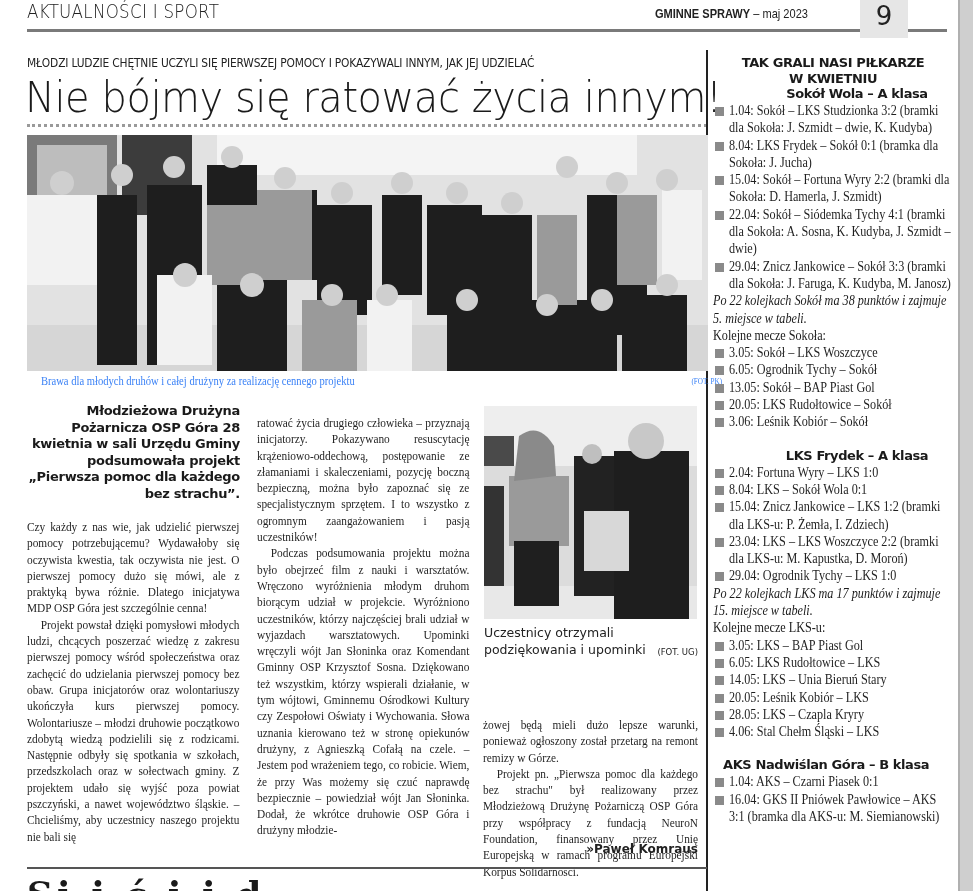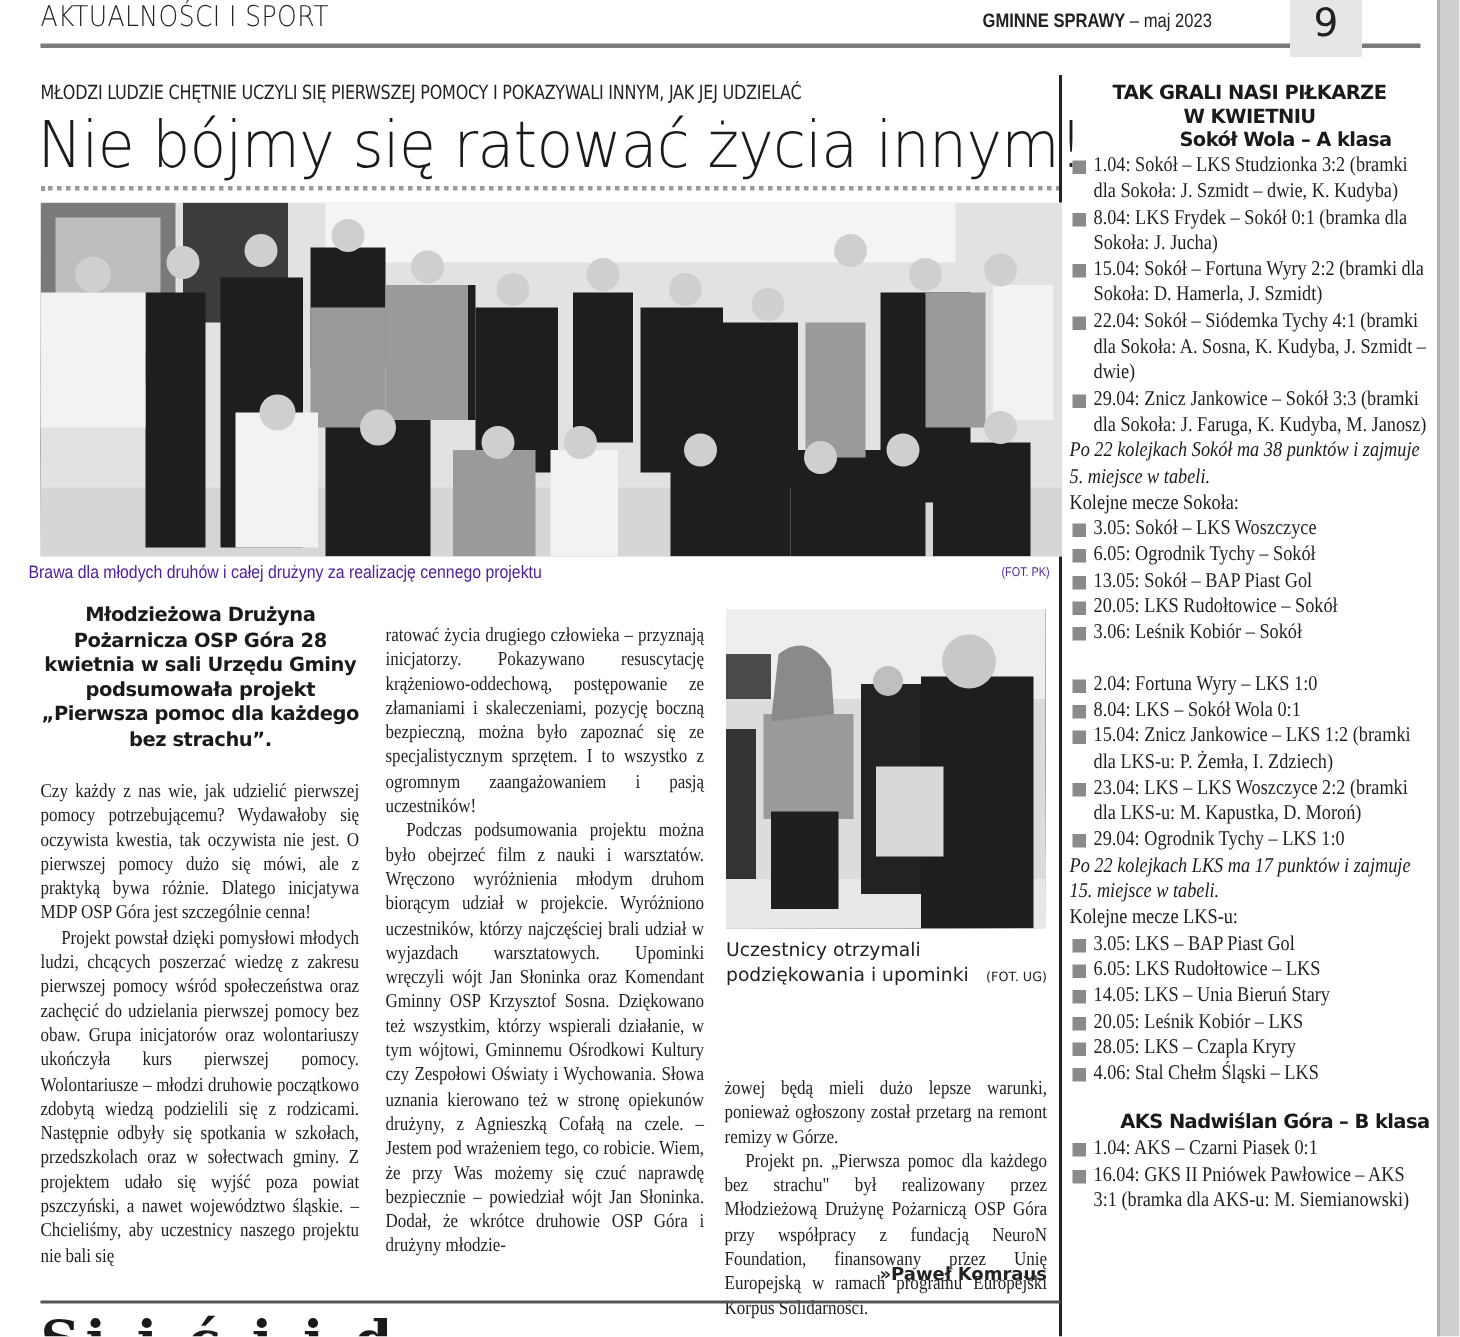--- a/index.html
+++ b/index.html
@@ -19,51 +19,51 @@
   
   .kicker { position: absolute; left: 27px; top: 55px; font-family: "DejaVu Sans", sans-serif; font-size: 13px; color: #222; transform: scaleX(0.82); transform-origin: left top; white-space: nowrap; letter-spacing: -0.2px; }
   .headline { position: absolute; left: 25px; top: 72px; font-family: "DejaVu Sans", sans-serif; font-size: 43px; font-weight: 300; color: #1a1a1a; transform: scaleX(0.93); transform-origin: left top; white-space: nowrap; letter-spacing: -0.5px; }
   .dotted { position: absolute; left: 27px; top: 124px; width: 680px; border-top: 3px dotted #9a9a9a; }
 
   .vsep { position: absolute; left: 706px; top: 50px; width: 2px; height: 841px; background: #222; }
 
   
   .photo-main { position: absolute; left: 27px; top: 135px; width: 681px; height: 236px; overflow: hidden;
     background: linear-gradient(180deg, #e9e9e9 0%, #d8d8d8 20%, #a0a0a0 45%, #4a4a4a 70%, #d0d0d0 100%); }
-  .caption-main { position: absolute; left: 19px; top: 374px; width: 681px; font-family: Liberation Sans, sans-serif; font-size: 12px; color: #4c1d95; }
+  .caption-main { position: absolute; left: 41px; top: 374px; width: 681px; font-family: Liberation Serif, serif; font-size: 12px; color: #3b82f6; }
   .caption-main .cap { transform: scaleX(0.88); transform-origin: left top; display: inline-block; white-space: nowrap; }
   .caption-main .credit { position: absolute; right: 0; top: 2px; font-size: 8.5px; transform: scaleX(0.85); transform-origin: right top; }
 
   
   .col { position: absolute; font-size: 13.2px; line-height: 16.3px; text-align: justify; color: #1f1f1f; }
   .col p { margin: 0; }
   .col .ind { text-indent: 16px; }
   .condensed { transform: scaleX(0.86); transform-origin: left top; }
-  .lead { font-family: "DejaVu Sans", sans-serif; font-weight: 700; font-size: 13px; line-height: 16.5px; color: #1a1a1a; text-align: center; letter-spacing: -0.3px; }
+  .lead { font-family: "DejaVu Sans", sans-serif; font-weight: 700; font-size: 13px; line-height: 16.5px; color: #1a1a1a; text-align: right; letter-spacing: -0.3px; }
 
   .col1 { left: 27px; top: 403px; width: 213px; }
   .col2 { left: 257px; top: 415px; width: 213px; }
   .col3 { left: 483px; top: 717px; width: 215px; }
 
   
   .photo-small { position: absolute; left: 484px; top: 406px; width: 213px; height: 213px; overflow: hidden;
     background: linear-gradient(120deg, #f0f0f0 0%, #cfcfcf 30%, #6b6b6b 55%, #2c2c2c 80%, #e0e0e0 100%); }
   .caption-small { position: absolute; left: 484px; top: 624px; width: 214px; font-family: "DejaVu Sans", sans-serif; font-size: 12.5px; line-height: 17px; color: #222; }
   .caption-small .credit { position: absolute; right: 0; top: 20px; font-size: 8.5px; }
 
   .author { position: absolute; left: 560px; top: 842px; width: 138px; text-align: right; font-family: "DejaVu Sans", sans-serif; font-weight: 700; font-size: 12px; color: #222; }
 
   .bottom-rule { position: absolute; left: 27px; top: 867px; width: 680px; height: 2px; background: #555; }
   .next-head { position: absolute; left: 27px; top: 876px; font-family: "DejaVu Serif", serif; font-size: 36px; font-weight: 700; color: #1a1a1a; white-space: nowrap; letter-spacing: 4px; height: 15px; overflow: hidden; line-height: 36px; }
 
   
   .sidebar { position: absolute; left: 713px; top: 55px; width: 240px; }
   .sb-title { font-family: "DejaVu Sans", sans-serif; font-weight: 700; font-size: 13px; line-height: 15.5px; text-align: center; color: #1a1a1a; letter-spacing: -0.4px; }
   .sb-team { font-family: "DejaVu Sans", sans-serif; font-weight: 700; font-size: 13px; line-height: 16px; text-align: center; color: #1a1a1a; letter-spacing: -0.4px; padding-left: 48px; }
-  .sb-team.left { text-align: right; padding-left: 10px; }
+  .sb-team.left { text-align: left; padding-left: 10px; }
   .sb-list { list-style: none; }
   .sb-item { position: relative; padding-left: 16px; font-size: 14px; line-height: 17.3px; color: #1f1f1f; }
   .sb-item::before { content: ""; position: absolute; left: 2px; top: 5px; width: 9px; height: 9px; background: #8a8a8a; }
   .sb-note { font-style: italic; font-size: 14px; line-height: 17.3px; }
   .sb-label { font-size: 14px; line-height: 17.3px; }
   .sb-txt { display: block; transform: scaleX(0.87); transform-origin: left top; width: 115%; }
   .gap { height: 17px; }
 </style>
 </head>
 <body>
@@ -235,20 +235,21 @@
       </li>
     <li class="sb-item">
         <span class="sb-txt">20.05: LKS Rudołtowice – Sokół</span>
       </li>
     <li class="sb-item">
         <span class="sb-txt">3.06: Leśnik Kobiór – Sokół</span>
       </li>
   </ul>
   <div class="gap"></div>
 
+  <div class="sb-team">LKS Frydek – A klasa</div>
   <ul class="sb-list">
     <li class="sb-item">
         <span class="sb-txt">2.04: Fortuna Wyry – LKS 1:0</span>
       </li>
     <li class="sb-item">
         <span class="sb-txt">8.04: LKS – Sokół Wola 0:1</span>
       </li>
     <li class="sb-item">
         <span class="sb-txt">15.04: Znicz Jankowice – LKS 1:2 (bramki dla LKS-u: P. Żemła, I. Zdziech)</span>
       </li>

